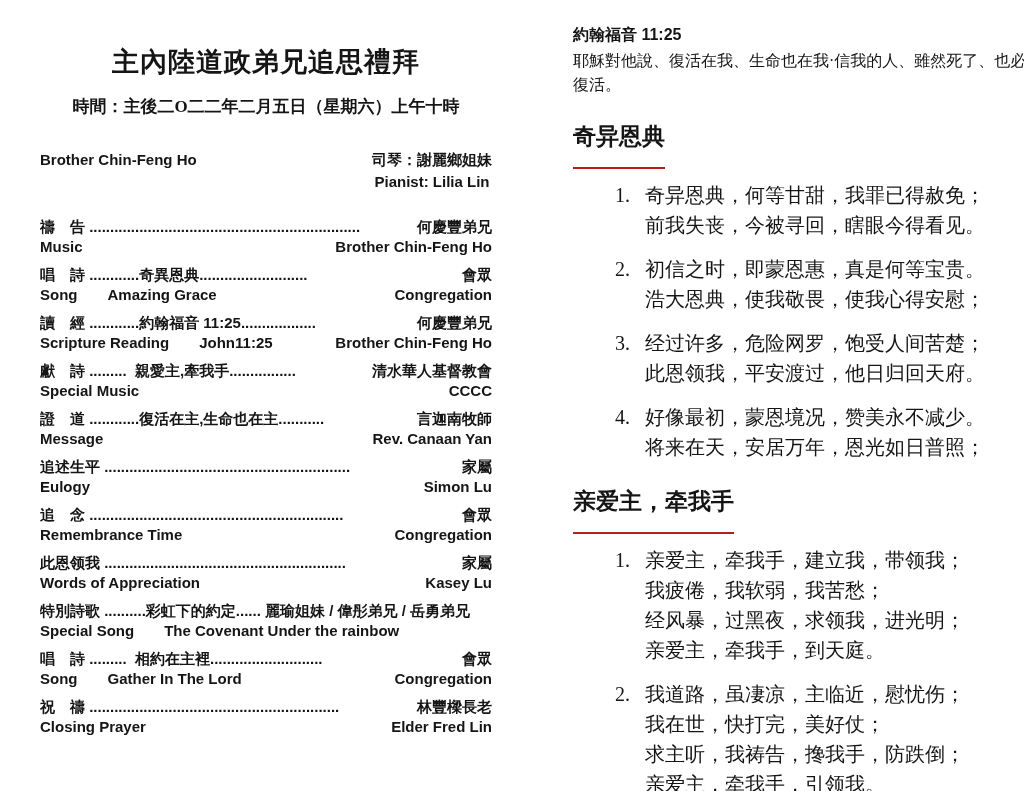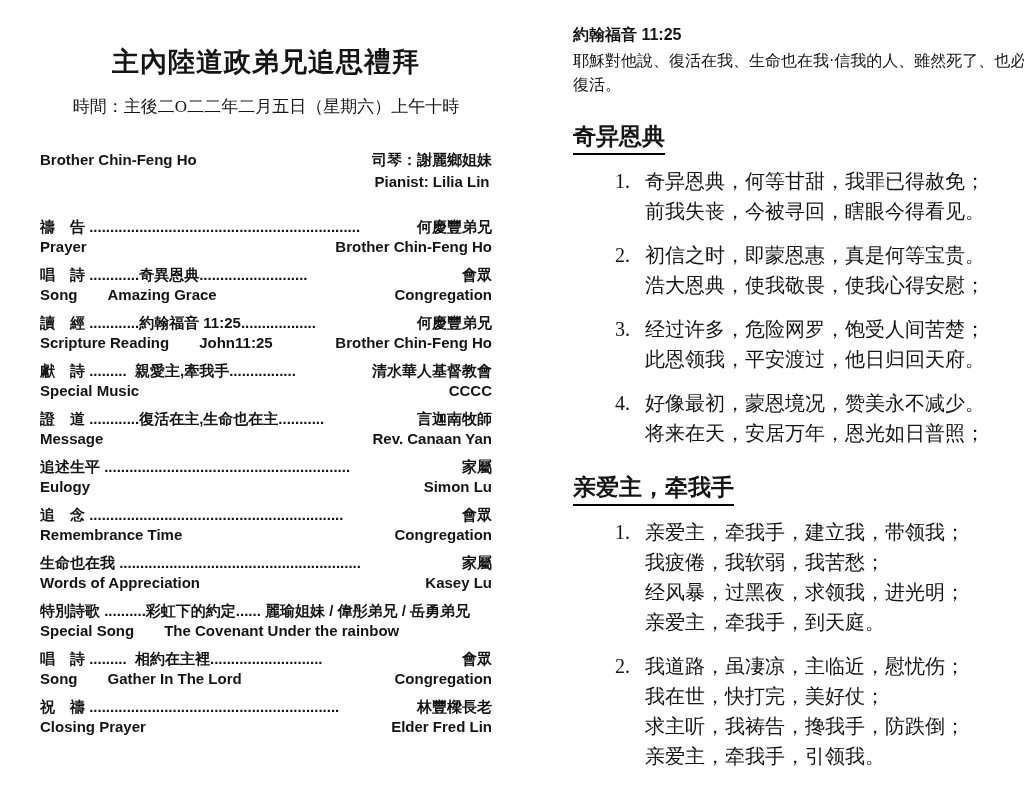--- a/index.html
+++ b/index.html
@@ -25,20 +25,21 @@
     font-size: 27px;
     font-weight: bold;
     letter-spacing: 1px;
     line-height: 32px;
   }
   .subtitle {
     text-align: center;
     font-size: 17px;
     margin-top: 17px;
     font-family: "Liberation Serif", serif;
+    font-weight: bold;
   }
   .officiants {
     display: flex;
     justify-content: space-between;
     margin-top: 31px;
     font-size: 15px;
     font-weight: bold;
     line-height: 22px;
   }
   .officiants .off-right { text-align: center; }
@@ -80,22 +81,22 @@
     line-height: 24px;
     margin-top: 3px;
     font-family: "Liberation Serif", serif;
   }
   .hymn { margin-top: 25px; }
   .hymn-title {
     display: inline-block;
     font-size: 23px;
     font-weight: bold;
     font-family: "Liberation Serif", serif;
-    border-bottom: 2px solid #000000;
-    padding-bottom: 1px;
+    border-bottom: 2px solid #b91c1c;
+    padding-bottom: 15px;
     line-height: 30px;
   }
   .hymn-verses {
     margin-top: 11px;
     padding-left: 42px;
     font-family: "Liberation Serif", serif;
     font-size: 20px;
     line-height: 30px;
   }
   .verse { display: flex; margin-bottom: 14px; }
@@ -122,21 +123,21 @@
       </div>
     </div>
 
     <div class="program">
   <div class="prog-item">
     <div class="prog-cn">
       <span class="cn-left">禱　告 .................................................................</span>
       <span class="cn-right">何慶豐弟兄</span>
     </div>
     <div class="prog-en">
-      <span class="en-left">Prayer</span>
+      <span class="en-left">Music</span>
 
       <span class="en-right">Brother Chin-Feng Ho</span>
     </div>
   </div>
 
   <div class="prog-item">
     <div class="prog-cn">
       <span class="cn-left">唱　詩 ............奇異恩典..........................</span>
       <span class="cn-right">會眾</span>
     </div>
@@ -201,21 +202,21 @@
     </div>
     <div class="prog-en">
       <span class="en-left">Remembrance Time</span>
 
       <span class="en-right">Congregation</span>
     </div>
   </div>
 
   <div class="prog-item">
     <div class="prog-cn">
-      <span class="cn-left">生命也在我 ..........................................................</span>
+      <span class="cn-left">此恩领我 ..........................................................</span>
       <span class="cn-right">家屬</span>
     </div>
     <div class="prog-en">
       <span class="en-left">Words of Appreciation</span>
 
       <span class="en-right">Kasey Lu</span>
     </div>
   </div>
 
   <div class="prog-item">

